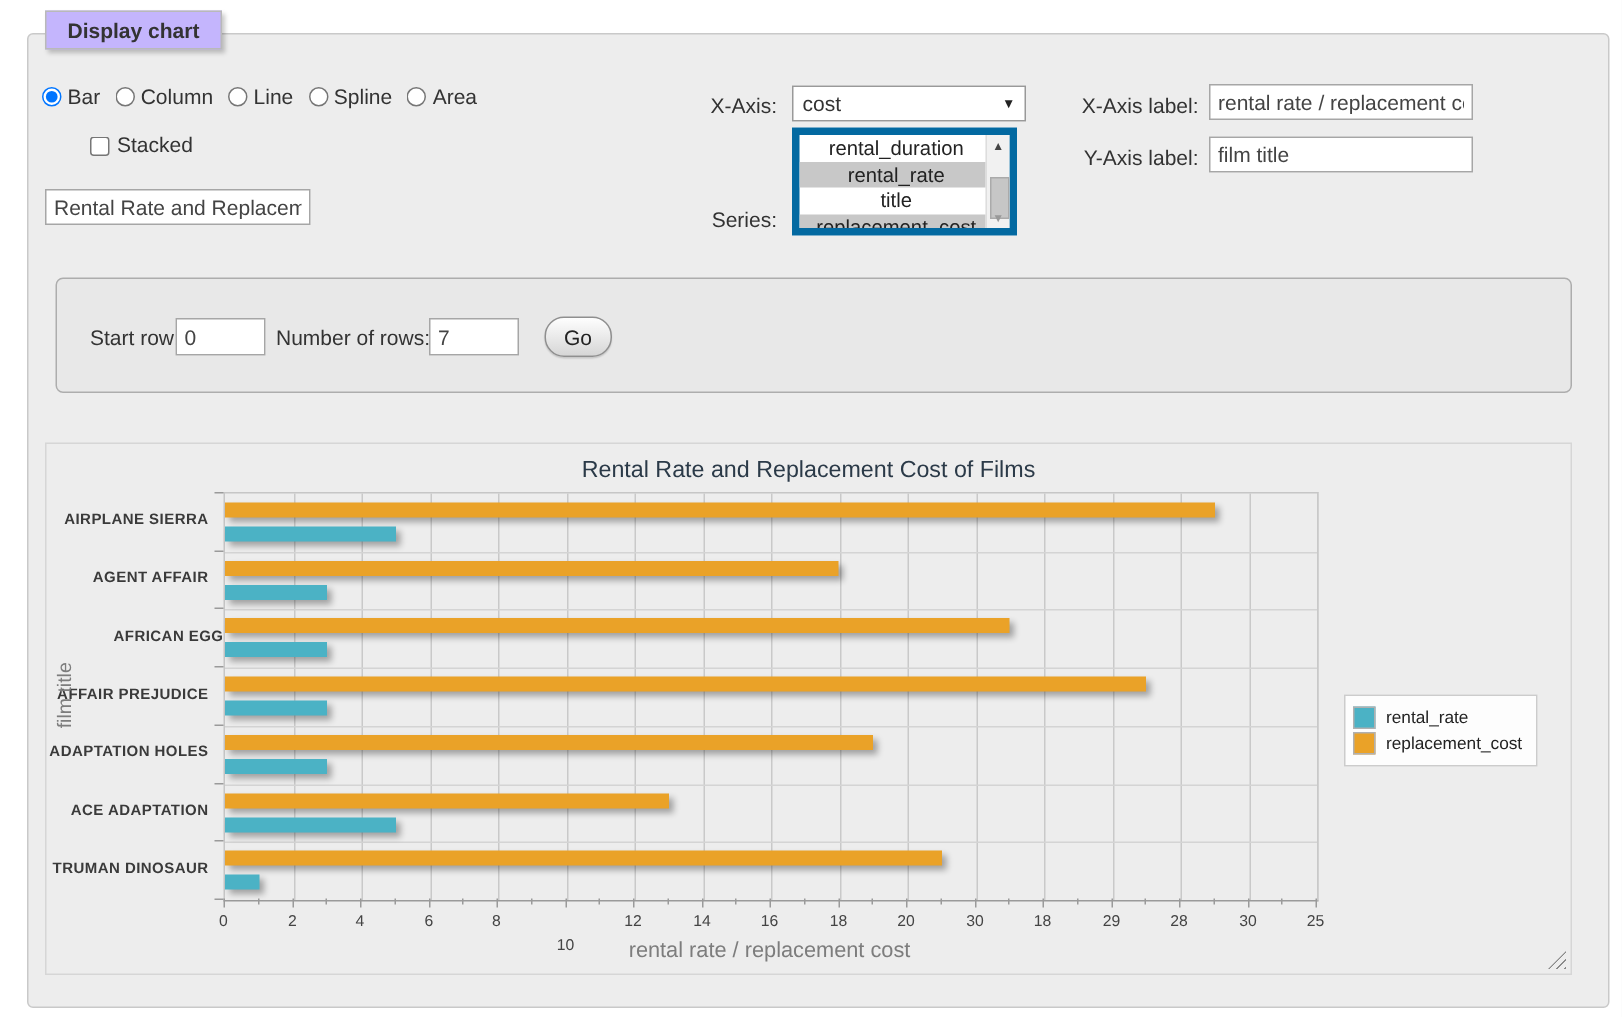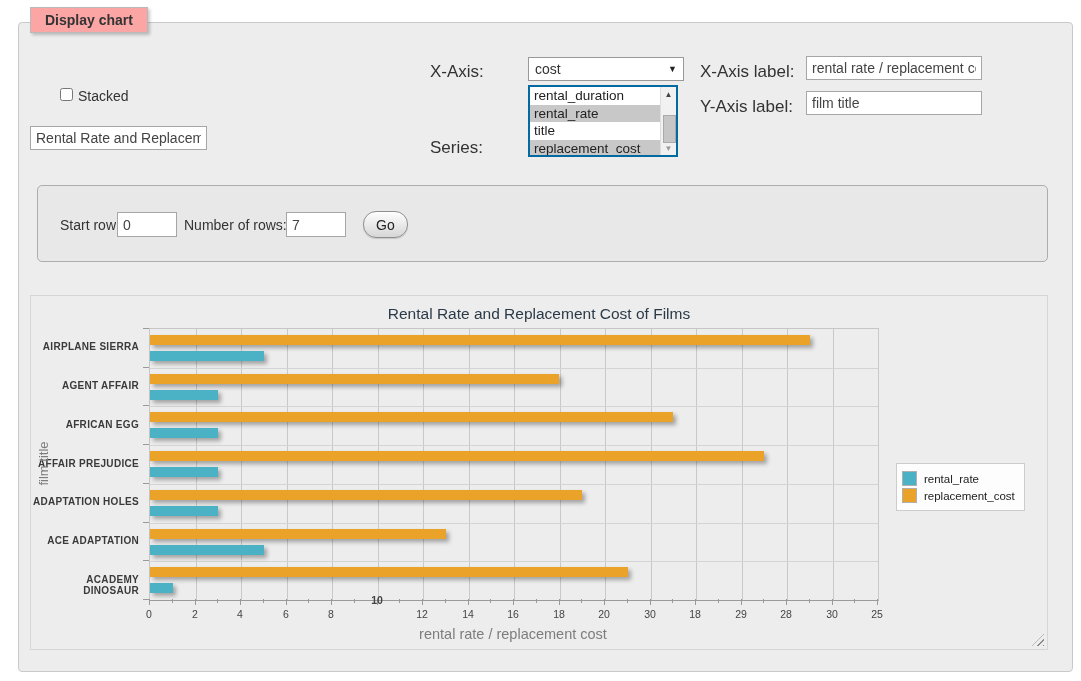--- a/index.html
+++ b/index.html
@@ -2,40 +2,40 @@
 <html><head>
 <meta charset="utf-8">
 <style>
   html,body{margin:0;padding:0;background:#fff;}
   body{font-family:"Liberation Sans",sans-serif;color:#333;}
   #stage{position:relative;width:1081px;height:681px;background:#fff;overflow:hidden;}
   .abs{position:absolute;}
   
   .panel{left:18px;top:22px;width:1053px;height:648px;background:#ededed;
          border:1px solid #c9c9c9;border-radius:4px;}
-  .fieldset-legend{left:30px;top:7px;background:#fca5a5;border:1px solid #b9b9b9;
+  .fieldset-legend{left:30px;top:7px;background:#c4b5fd;border:1px solid #b9b9b9;
          box-shadow:2px 2px 3px rgba(0,0,0,0.22);padding:4px 14px;
          font-weight:bold;font-size:14px;color:#333;z-index:5;}
   
   .radio-row{left:28px;top:56px;display:flex;align-items:center;font-size:14px;color:#333;}
   .radio-item{display:flex;align-items:center;margin-right:10px;cursor:default;}
   .radio-item input{margin:0 4px 0 0;}
-  .check-row{left:28px;top:88px;display:flex;align-items:flex-start;font-size:14px;padding-left:32px;}
+  .check-row{left:28px;top:88px;display:flex;align-items:flex-end;font-size:14px;padding-left:32px;}
   .check-row input{margin:0 5px 0 0;}
   .txt{box-sizing:border-box;border:1px solid #a6a6a6;background:#fff;color:#444;
        font-family:"Liberation Sans",sans-serif;font-size:14px;padding:2px 5px;height:24px;}
   .title-input{left:30px;top:126px;width:177px;}
-  .form-label{font-size:17px;color:#333;}
+  .form-label{font-size:14px;color:#333;text-align:right;}
   .xaxis-label{left:430px;top:62px;width:88px;}
   .series-label{left:430px;top:138px;width:88px;}
   .xsel{left:528px;top:57px;width:156px;height:24px;background:#fff;border:1px solid #999;
         box-sizing:border-box;display:flex;align-items:center;padding:0 6px;font-size:14px;color:#333;}
   .xsel .arrow{margin-left:auto;font-size:9px;color:#222;}
-  .listbox{left:528px;top:85px;width:150px;height:72px;background:#fff;border:2px solid #0369a1;
-        box-sizing:border-box;overflow:hidden;}
+  .listbox{left:528px;top:85px;width:150px;height:72px;background:#fff;border:5px solid #0369a1;
+        box-sizing:border-box;overflow:hidden;text-align:center;}
   .listbox .opts{position:absolute;left:0;top:0;right:15px;bottom:0;}
   .opt{height:17.5px;line-height:17.5px;font-size:13.5px;padding-left:4px;color:#222;
        white-space:nowrap;overflow:hidden;}
   .opt.sel{background:#c8c8c8;}
   .sbar{position:absolute;top:0;right:0;width:15px;bottom:0;background:#f1f1f1;border-left:1px solid #ddd;}
   .sbar .up,.sbar .dn{position:absolute;left:0;width:15px;height:14px;font-size:8px;
        display:flex;align-items:center;justify-content:center;}
   .sbar .up{top:0;color:#444;}
   .sbar .dn{bottom:0;color:#999;}
   .sbar .thumb{position:absolute;left:2px;top:28px;width:11px;height:26px;background:#c6c6c6;border:1px solid #aaa;}
@@ -80,20 +80,42 @@
          background:repeating-linear-gradient(135deg,#8a8a8a 0 1px,transparent 1px 4px);
          clip-path:polygon(100% 0,100% 100%,0 100%);}
 </style>
 </head>
 <body>
 
 <div id="stage">
   <div class="abs panel"></div>
   <div class="abs fieldset-legend">Display chart</div>
 
+  <div class="abs radio-row">
+      <label class="radio-item">
+        <input type="radio" name="charttype" checked="" style="">
+        <span>Bar</span>
+      </label>
+      <label class="radio-item">
+        <input type="radio" name="charttype" style="">
+        <span>Column</span>
+      </label>
+      <label class="radio-item">
+        <input type="radio" name="charttype" style="">
+        <span>Line</span>
+      </label>
+      <label class="radio-item">
+        <input type="radio" name="charttype" style="">
+        <span>Spline</span>
+      </label>
+      <label class="radio-item">
+        <input type="radio" name="charttype" style="">
+        <span>Area</span>
+      </label>
+    </div>
 
   <label class="abs check-row">
     <input type="checkbox" style="">
     <span>Stacked</span>
   </label>
 
   <input class="abs txt title-input" value="Rental Rate and Replacement Cost of Films" style="">
 
   <div class="abs form-label xaxis-label">X-Axis:</div>
   <div class="abs xsel">
@@ -167,48 +189,48 @@
         <div class="bar" style="top: 177px; width: 68px; background: rgb(75, 178, 197);"></div>
         <div class="bar" style="top: 200px; width: 296px; background: rgb(234, 162, 40);"></div>
         <div class="bar" style="top: 216px; width: 114px; background: rgb(75, 178, 197);"></div>
         <div class="bar" style="top: 238px; width: 478px; background: rgb(234, 162, 40);"></div>
         <div class="bar" style="top: 254px; width: 23px; background: rgb(75, 178, 197);"></div>
       </div>
       <div class="cat-label" style="left: 0px; width: 108px; top: 45px;">AIRPLANE SIERRA</div>
       <div class="ltick" style="left: 112px; top: 32px;"></div>
       <div class="cat-label" style="left: 0px; width: 108px; top: 84px;">AGENT AFFAIR</div>
       <div class="ltick" style="left: 112px; top: 71px;"></div>
-      <div class="cat-label" style="left: 0px; width: 108px; top: 123px;">AFRICAN EGG</div>
+      <div class="cat-label" style="left: 10px; width: 108px; top: 123px;">AFRICAN EGG</div>
       <div class="ltick" style="left: 112px; top: 109px;"></div>
       <div class="cat-label" style="left: 0px; width: 108px; top: 162px;">AFFAIR PREJUDICE</div>
       <div class="ltick" style="left: 112px; top: 148px;"></div>
       <div class="cat-label" style="left: 0px; width: 108px; top: 200px;">ADAPTATION HOLES</div>
       <div class="ltick" style="left: 112px; top: 187px;"></div>
       <div class="cat-label" style="left: 0px; width: 108px; top: 239px;">ACE ADAPTATION</div>
       <div class="ltick" style="left: 112px; top: 226px;"></div>
-      <div class="cat-label" style="left: 0px; width: 108px; top: 278px;">ACADEMY DINOSAUR</div>
+      <div class="cat-label" style="left: 0px; width: 108px; top: 278px;">TRUMAN DINOSAUR</div>
       <div class="ltick" style="left: 112px; top: 264px;"></div>
       <div class="ltick" style="left: 112px; top: 303px;"></div>
       <div class="btick" style="left: 118px; top: 303px; height: 6px;"></div>
       <div class="xtick-label" style="left: 103px; top: 312px;">0</div>
       <div class="btick" style="left: 141px; top: 303px; height: 4px;"></div>
       <div class="btick" style="left: 164px; top: 303px; height: 6px;"></div>
       <div class="xtick-label" style="left: 149px; top: 312px;">2</div>
       <div class="btick" style="left: 186px; top: 303px; height: 4px;"></div>
       <div class="btick" style="left: 209px; top: 303px; height: 6px;"></div>
       <div class="xtick-label" style="left: 194px; top: 312px;">4</div>
       <div class="btick" style="left: 232px; top: 303px; height: 4px;"></div>
       <div class="btick" style="left: 255px; top: 303px; height: 6px;"></div>
       <div class="xtick-label" style="left: 240px; top: 312px;">6</div>
       <div class="btick" style="left: 277px; top: 303px; height: 4px;"></div>
       <div class="btick" style="left: 300px; top: 303px; height: 6px;"></div>
       <div class="xtick-label" style="left: 285px; top: 312px;">8</div>
       <div class="btick" style="left: 323px; top: 303px; height: 4px;"></div>
       <div class="btick" style="left: 346px; top: 303px; height: 6px;"></div>
-      <div class="xtick-label" style="left: 331px; top: 298px; font-weight: bold;">10</div>
+      <div class="xtick-label" style="left: 331px; top: 328px;">10</div>
       <div class="btick" style="left: 368px; top: 303px; height: 4px;"></div>
       <div class="btick" style="left: 391px; top: 303px; height: 6px;"></div>
       <div class="xtick-label" style="left: 376px; top: 312px;">12</div>
       <div class="btick" style="left: 414px; top: 303px; height: 4px;"></div>
       <div class="btick" style="left: 437px; top: 303px; height: 6px;"></div>
       <div class="xtick-label" style="left: 422px; top: 312px;">14</div>
       <div class="btick" style="left: 459px; top: 303px; height: 4px;"></div>
       <div class="btick" style="left: 482px; top: 303px; height: 6px;"></div>
       <div class="xtick-label" style="left: 467px; top: 312px;">16</div>
       <div class="btick" style="left: 505px; top: 303px; height: 4px;"></div>

